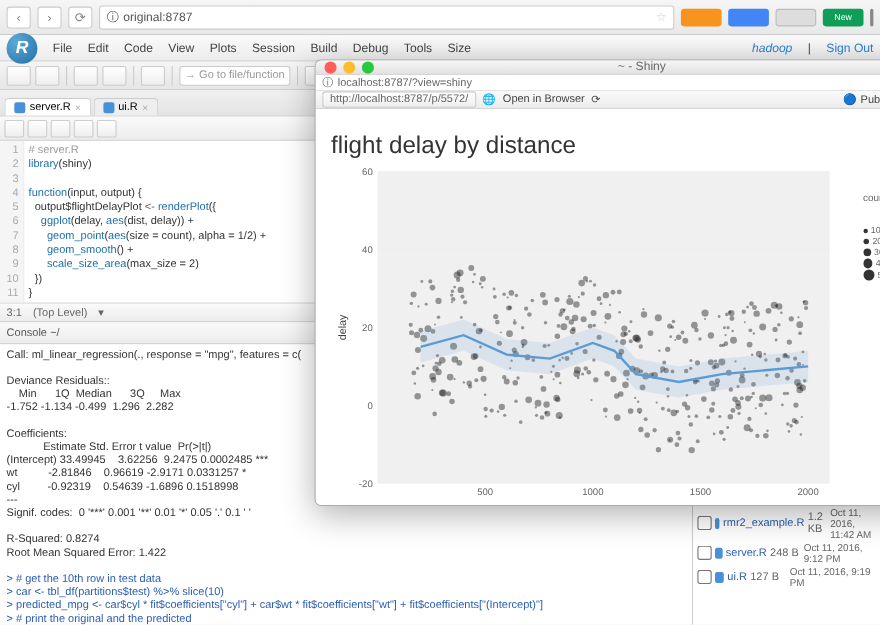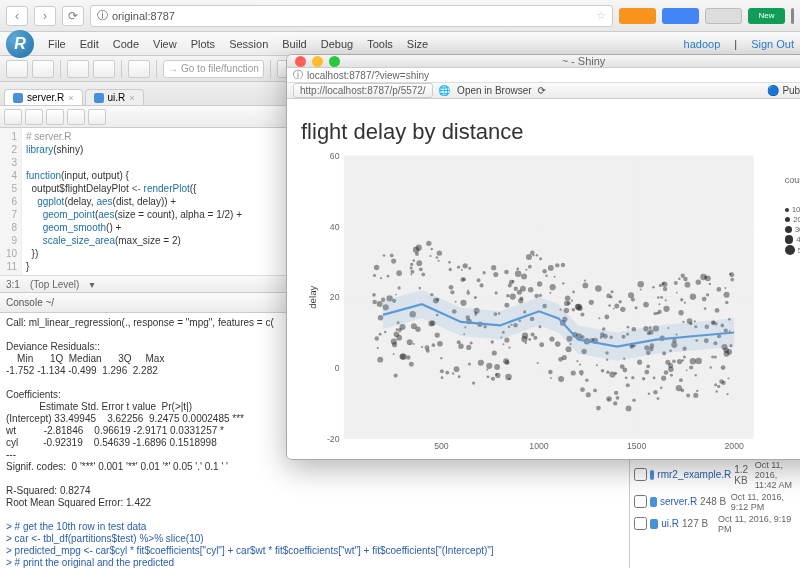--- a/index.html
+++ b/index.html
@@ -9,21 +9,21 @@
 .nav-btn { width: 22px; height: 20px; border: 1px solid #ccc; border-radius: 3px; background: #fff; display: flex; align-items: center; justify-content: center; color: #888; font-size: 12px; }
 .url-bar { flex: 1; height: 22px; background: #fff; border: 1px solid #ccc; border-radius: 3px; padding: 0 6px; display: flex; align-items: center; gap: 4px; color: #555; }
 .star { color: #ccc; margin-left: auto; }
 .ext-icon { width: 37px; height: 16px; border-radius: 3px; }
 .ext1 { background: #f7931e; } .ext2 { background: #4285f4; } .ext3 { background: #ddd; border:1px solid #bbb; } .ext4 { background: #0f9d58; text-align:center; color:#fff; font-size:8px; line-height:16px; } .ext5 { width:3px; background:#888; }
 
 .rstudio-logo { width: 28px; height: 28px; border-radius: 50%; background: radial-gradient(circle at 30% 30%, #5fa9d8, #1f6fa8); display: flex; align-items: center; justify-content: center; color: #fff; font-size: 16px; font-weight: bold; font-style: italic; }
 
 .menu-bar { height: 24px; background: linear-gradient(#fafafa,#ececec); border-bottom: 1px solid #ccc; display: flex; align-items: center; padding: 0 6px; gap: 14px; color: #444; }
 .menu-bar .spacer { flex: 1; }
-.menu-user { color: #2a7fd4; } .menu-signout { color: #2a7fd4; }
+.menu-user { color: #2a7fd4; font-style: italic; } .menu-signout { color: #2a7fd4; }
 
 .toolbar { height: 26px; background: linear-gradient(#f5f5f5,#e6e6e6); border-bottom: 1px solid #ccc; display: flex; align-items: center; padding: 0 6px; gap: 4px; }
 .tb-btn { width: 22px; height: 18px; border: 1px solid #ccc; border-radius: 2px; background: linear-gradient(#fff,#eee); }
 .tb-sep { width: 1px; height: 18px; background: #ccc; margin: 0 2px; }
 .tb-search { border: 1px solid #ccc; border-radius: 3px; background: #fff; height: 18px; padding: 0 4px; color: #999; font-size: 10px; display:flex; align-items:center; gap:3px; }
 .tb-right { margin-left: auto; display:flex; gap:4px; align-items:center; }
 .proj-dd { border:1px solid #ccc; background:linear-gradient(#fff,#eee); border-radius:3px; padding:1px 6px; font-size:10px; color:#666; }
 
 .main { display: flex; height: calc(568px - 32px - 24px - 26px); }
 .left { flex: 1; display: flex; flex-direction: column; border-right: 1px solid #ccc; }

